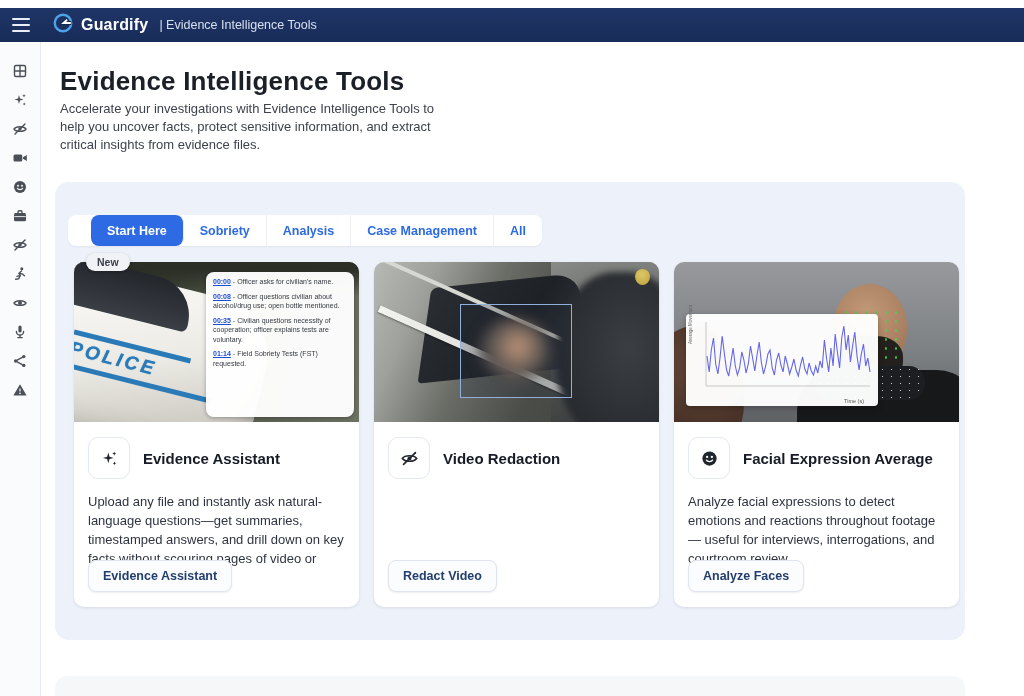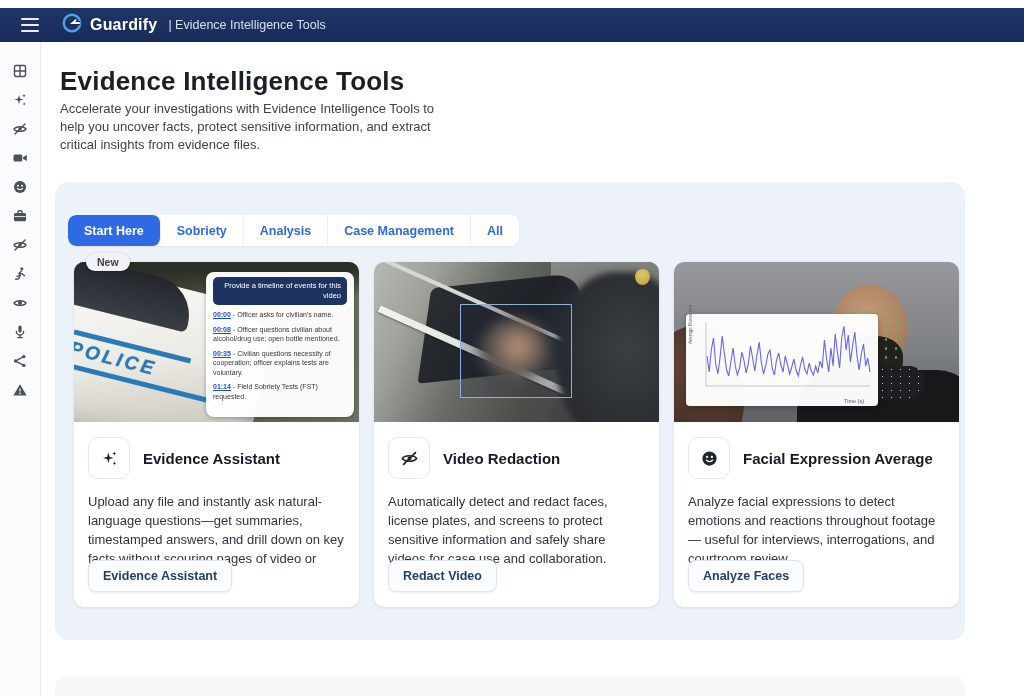--- a/index.html
+++ b/index.html
@@ -1,21 +1,21 @@
 <!DOCTYPE html>
 <html><head>
 <meta charset="utf-8">
 <style>
   * { margin:0; padding:0; box-sizing:border-box; }
   html,body { width:1024px; height:696px; background:#fff; font-family:"Liberation Sans",sans-serif; overflow:hidden; position:relative; }
 
   
   .topbar { position:absolute; top:8px; left:0; width:1024px; height:34px;
     background:linear-gradient(180deg,#1f3567 0%,#182c58 100%);
-    display:flex; align-items:center; padding-left:21px; }
+    display:flex; align-items:center; padding-left:12px; }
   .hamburger { width:18px; height:14px; display:flex; flex-direction:column; justify-content:space-between; cursor:pointer; margin-right:22px; }
   .hamburger span { display:block; height:2px; background:#e8edf6; border-radius:1px; }
   .brand { display:flex; align-items:center; gap:7px; }
   .brand-name { color:#ffffff; font-size:16px; font-weight:bold; letter-spacing:.2px; }
   .brand-sub { color:#d7e0f0; font-size:12.5px; margin-left:4px; }
 
   
   .rail { position:absolute; top:42px; left:0; width:41px; height:654px;
     background:#fafbfc; border-right:1px solid #e7eaef;
     display:flex; flex-direction:column; align-items:center; padding-top:21px; gap:13px; }
@@ -24,21 +24,21 @@
   .ic { stroke:#4b5058; fill:none; stroke-width:1.4; stroke-linecap:round; stroke-linejoin:round; }
   .icf { fill:#4b5058; stroke:none; }
 
   
   .page-title { position:absolute; left:60px; top:66px; font-size:26px; font-weight:bold; color:#1b1f27; letter-spacing:.2px; }
   .page-desc { position:absolute; left:60px; top:100px; width:402px; font-size:13px; line-height:18px; color:#3d424c; }
 
   
   .panel { position:absolute; left:55px; top:182px; width:910px; height:458px; background:#edf1f9; border-radius:14px; }
 
-  .tabs { position:absolute; left:13px; top:33px; height:31px; display:flex; background:#ffffff; border-radius:8px; box-shadow:0 1px 2px rgba(20,30,60,.06); overflow:hidden; }
+  .tabs { position:absolute; left:13px; top:33px; height:31px; display:flex; background:#ffffff; border-radius:8px; box-shadow:0 1px 2px rgba(20,30,60,.06); overflow:hidden;padding-left:23px; }
   .tab { display:flex; align-items:center; padding:0 16px; font-size:12.5px; font-weight:bold; color:#2d6ae3; border-right:1px solid #eceff5; cursor:pointer; white-space:nowrap; }
   .tab:last-child { border-right:none; }
   .tab.active { background:#2d6ae3; color:#ffffff; border-radius:8px; }
 
   .cards { position:absolute; left:11px; top:80px; display:flex; gap:15px;padding-left:8px; }
   .card { position:relative; width:285px; height:345px; background:#ffffff; border-radius:10px; box-shadow:0 1px 3px rgba(16,24,40,.10); }
   .card-img { position:relative; height:160px; border-radius:10px 10px 0 0; overflow:hidden; }
   .new-badge { position:absolute; top:-9px; left:12px; z-index:5; background:#f0f2f5; color:#3a3f4a; font-size:10.5px; font-weight:bold; padding:3px 11px; border-radius:999px; box-shadow:0 1px 3px rgba(0,0,0,.25); }
   .card-body { padding:15px 14px 0 14px; }
   .card-head { display:flex; align-items:center; gap:13px; }
@@ -212,21 +212,20 @@
   <div class="cards">
 
     <div class="card">
       <div class="new-badge">New</div>
       <div class="card-img scene1">
         <div class="trees"></div>
         <div class="car"></div>
         <div class="roof"></div>
         <div class="stripe">POLICE</div>
         <div class="chat">
-          <div class="chat-bubble">Provide a timeline of events for this video</div>
           <div class="chat-entry"><span class="chat-time">00:00</span><span> - Officer asks for civilian's name.</span></div>
           <div class="chat-entry"><span class="chat-time">00:08</span><span> - Officer questions civilian about alcohol/drug use; open bottle mentioned.</span></div>
           <div class="chat-entry"><span class="chat-time">00:35</span><span> - Civilian questions necessity of cooperation; officer explains tests are voluntary.</span></div>
           <div class="chat-entry"><span class="chat-time">01:14</span><span> - Field Sobriety Tests (FST) requested.</span></div>
         </div>
       </div>
       <div class="card-body">
         <div class="card-head">
           <div class="icon-box">
             <svg width="19" height="19" viewBox="0 0 16 16">
@@ -258,21 +257,20 @@
         <div class="card-head">
           <div class="icon-box">
             <svg width="19" height="19" viewBox="0 0 16 16">
                 <path d="M2 8 C4 4.9 12 4.9 14 8 C12 11.1 4 11.1 2 8 Z" fill="none" stroke="#21262e" stroke-width="1.4"></path>
                 <circle cx="8" cy="8" r="1.7" fill="#21262e"></circle>
                 <line x1="3" y1="13" x2="13" y2="3" stroke="#21262e" stroke-width="1.4" stroke-linecap="round"></line>
               </svg>
           </div>
           <div class="card-title">Video Redaction</div>
         </div>
-        <p class="card-desc">Automatically detect and redact faces, license plates, and screens to protect sensitive information and safely share videos for case use and collaboration.</p>
       </div>
       <button class="card-btn">Redact Video</button>
     </div>
 
     <div class="card">
       <div class="card-img scene3">
         <div class="subj-body"></div>
         <div class="subj-head"></div>
         <div class="subj-beard"></div>
         <div class="bandana"></div>

